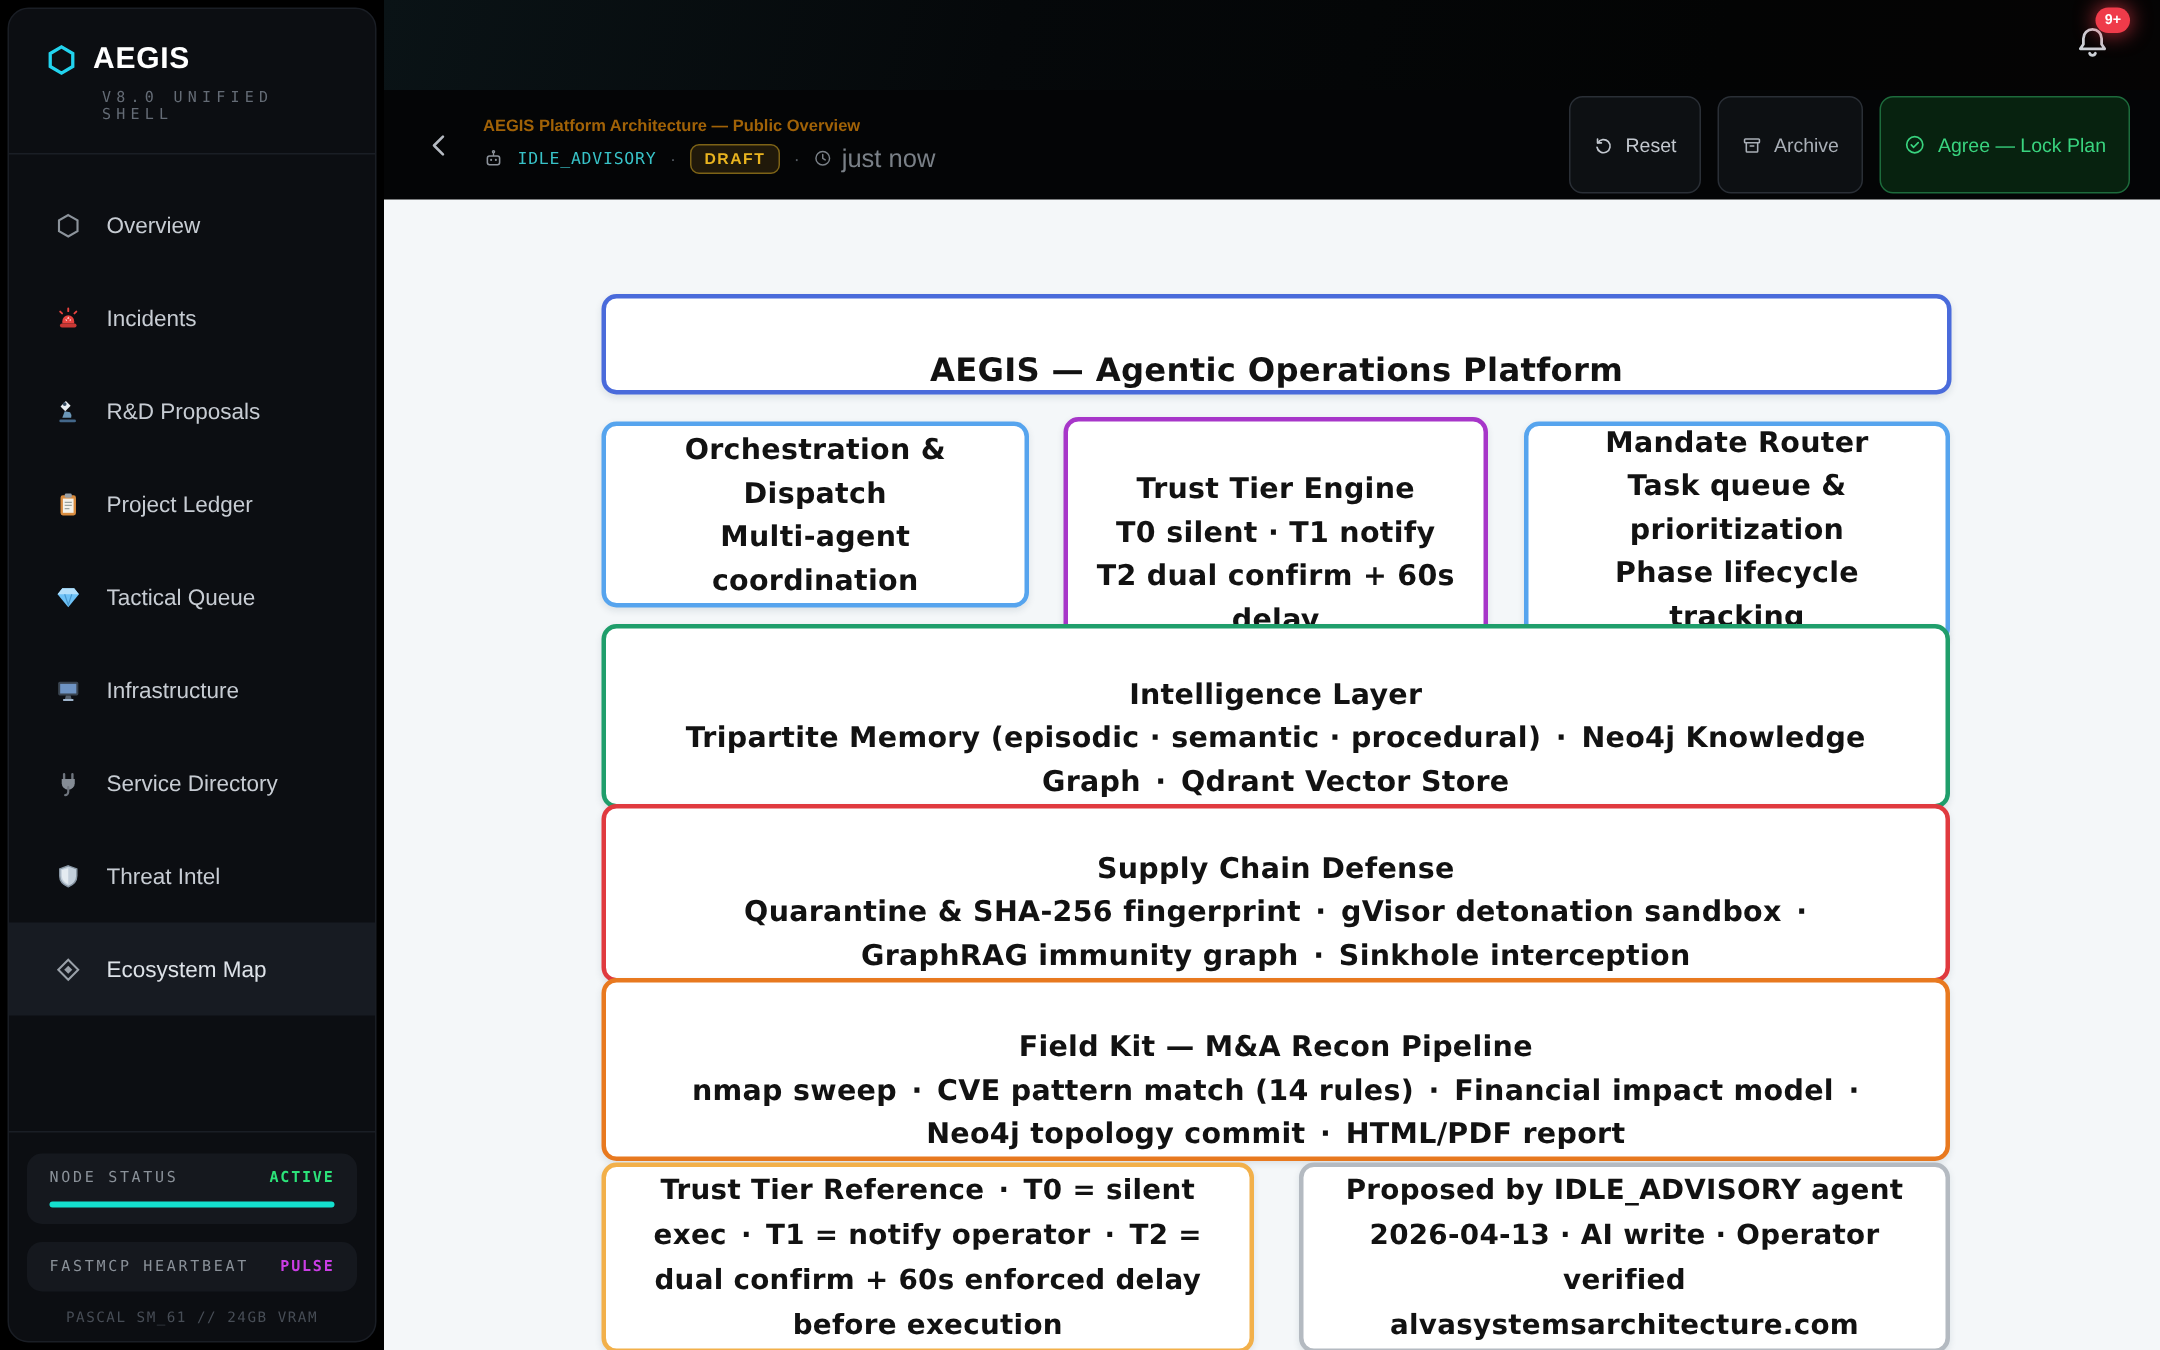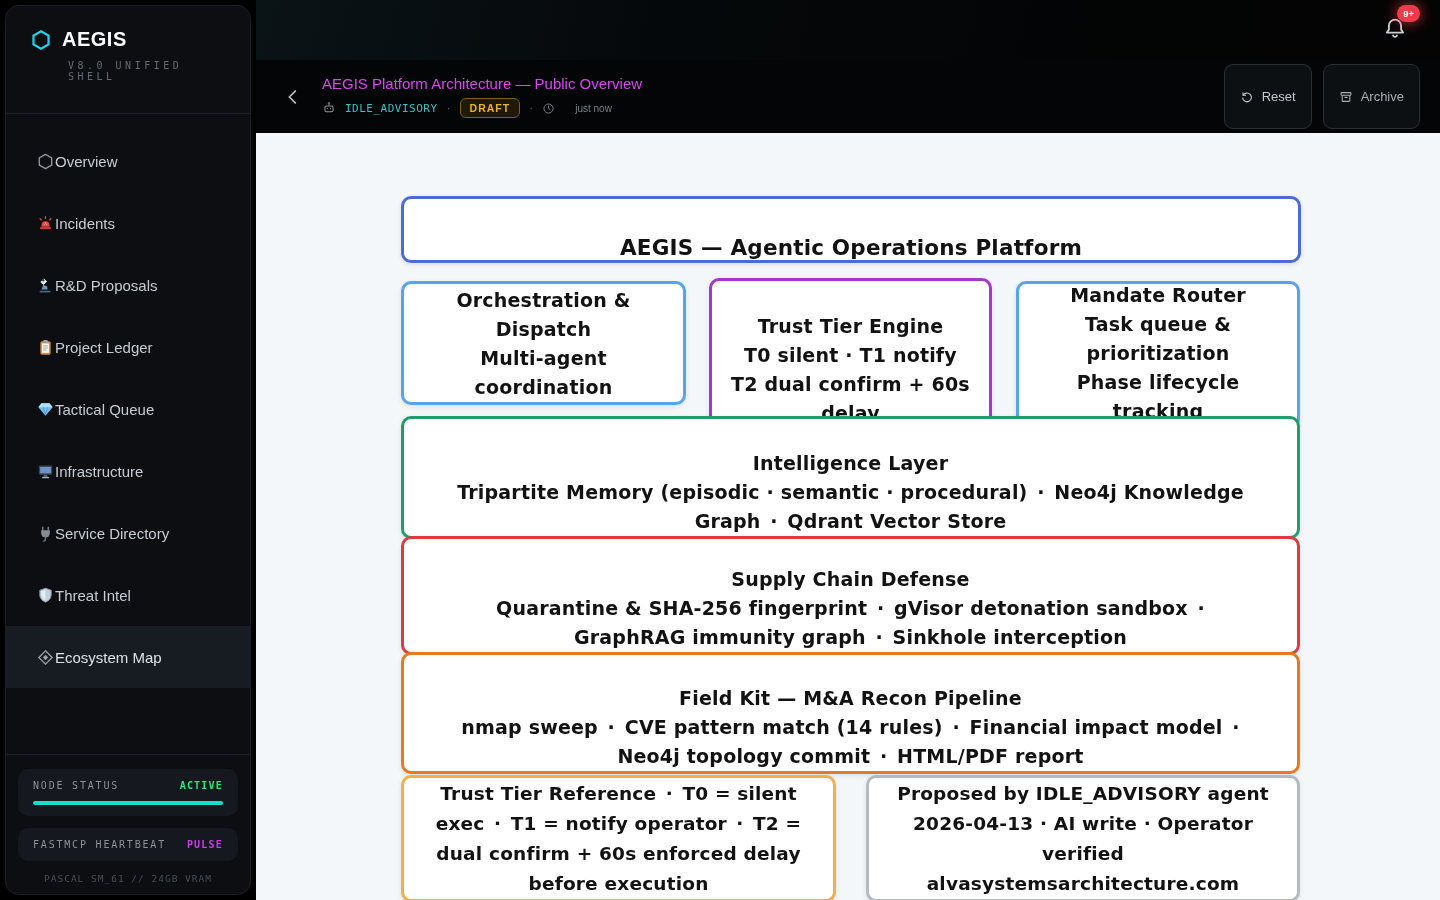--- a/index.html
+++ b/index.html
@@ -2,26 +2,26 @@
 <html><head>
 <meta charset="utf-8">
 <style>
   html,body{margin:0;padding:0;width:1440px;height:900px;background:#000;overflow:hidden;
     font-family:"Liberation Sans","DejaVu Sans",sans-serif;-webkit-font-smoothing:antialiased;}
   .mono{font-family:"DejaVu Sans Mono",monospace;}
   
   .sidebar-wrap{position:absolute;left:0;top:0;width:256px;height:900px;background:#000;}
   .sidebar{position:absolute;left:5px;top:5px;right:5px;bottom:5px;background:#0c0e12;
     border:1px solid #1a1e25;border-radius:14px;overflow:hidden;display:flex;flex-direction:column;}
-  .logo-block{padding:22px 24px 31px 24px;border-bottom:1px solid #1a1e25;}
+  .logo-block{padding:22px 24px 20px 24px;border-bottom:1px solid #1a1e25;}
   .brand-row{display:flex;align-items:center;gap:10px;}
   .brand-text{color:#fff;font-size:20px;font-weight:800;letter-spacing:.5px;}
   .brand-sub{margin-top:9px;color:#646b75;font-size:10px;letter-spacing:3.5px;margin-left:38px;}
   .nav{padding-top:16px;flex:1;}
-  .nav-item{height:62px;display:flex;align-items:center;padding:0 30px;cursor:pointer;}
+  .nav-item{height:62px;display:flex;align-items:center;gap:16px;padding:0 30px;cursor:pointer;}
   .nav-item.active{background:#171b22;}
   .nav-item .lbl{color:#c7ccd3;font-size:15px;}
   .nav-item.active .lbl{color:#dde2e8;}
   .nav-icn{width:19px;height:19px;display:inline-flex;}
   .status-block{border-top:1px solid #1a1e25;padding:14px 12px 10px 12px;}
   .status-card{background:#15181e;border-radius:10px;padding:11px 15px;margin-bottom:12px;}
   .status-row{display:flex;justify-content:space-between;align-items:center;}
   .status-lbl{color:#8a9199;font-size:10px;letter-spacing:1.8px;}
   .status-val-active{color:#2ce47a;font-size:10px;font-weight:800;letter-spacing:1.2px;}
   .status-val-pulse{color:#cb3de5;font-size:10px;font-weight:800;letter-spacing:1.2px;}
@@ -32,27 +32,27 @@
     background:linear-gradient(105deg,#0a1316 0%,#05080a 35%,#030404 75%,#050404 100%);}
   .bell-wrap{position:absolute;right:28px;top:15px;width:30px;height:30px;cursor:pointer;}
   .bell-badge{position:absolute;right:-8px;top:-10px;background:#ef3b4a;color:#fff;font-size:9.5px;
     font-weight:800;border-radius:999px;padding:3px 6px;box-shadow:0 0 14px rgba(239,59,74,.85);}
   
   .header{position:absolute;left:256px;top:60px;width:1184px;height:73px;background:#040506;
     display:flex;align-items:center;padding:0 20px;box-sizing:border-box;gap:10px;}
   .back-btn{width:34px;height:34px;display:flex;align-items:center;justify-content:center;
     border-radius:8px;cursor:pointer;flex:0 0 auto;}
   .title-block{display:flex;flex-direction:column;gap:6px;margin-left:2px;}
-  .doc-title{color:#d946ef;font-size:15px;font-weight:400;}
+  .doc-title{color:#a16207;font-size:11px;font-weight:700;}
   .meta-row{display:flex;align-items:center;gap:9px;}
   .agent-name{color:#38c2c7;font-size:11px;letter-spacing:.5px;}
   .meta-dot{color:#565c63;font-size:12px;}
   .draft-badge{color:#e9b41f;border:1.5px solid #7d6316;background:#20190a;font-size:10.5px;
     font-weight:800;letter-spacing:1px;padding:3px 9px;border-radius:6px;}
-  .time-chip{display:flex;align-items:center;gap:20px;color:#7a8087;font-size:10px;}
+  .time-chip{display:flex;align-items:center;gap:6px;color:#7a8087;font-size:17px;}
   .hdr-actions{margin-left:auto;display:flex;gap:11px;}
   .btn{display:flex;align-items:center;gap:8px;padding:24px 15px;border-radius:9px;background:#0d1013;
     border:1px solid #2a2f36;color:#c3c8cf;font-size:13px;cursor:pointer;white-space:nowrap;text-align:center;}
   .btn.archive{color:#a9afb7;}
   .btn.agree{background:#07220f;border:1px solid #1d6b3c;color:#39d47f;}
   
   .canvas{position:absolute;left:256px;top:133px;width:1184px;height:767px;background:#f4f7f9;overflow:hidden;}
   .dbox{position:absolute;background:#ffffff;border:3.5px solid #888;border-radius:10px;
     box-shadow:0 2px 5px rgba(20,45,70,.10);display:flex;align-items:flex-end;justify-content:center;
     overflow:hidden;cursor:pointer;}
@@ -249,20 +249,27 @@
       <span>Reset</span>
     </div>
     <div class="btn archive">
       <svg width="14" height="14" viewBox="0 0 24 24">
           <rect x="3.5" y="4.5" width="17" height="4.4" rx="1" fill="none" stroke="#a9afb7" stroke-width="1.8"></rect>
           <path d="M5.5 8.9v9.6a1 1 0 001 1h11a1 1 0 001-1V8.9" fill="none" stroke="#a9afb7" stroke-width="1.8"></path>
           <path d="M10 12.6h4" stroke="#a9afb7" stroke-width="1.8" stroke-linecap="round"></path>
         </svg>
       <span>Archive</span>
     </div>
+    <div class="btn agree">
+      <svg width="15" height="15" viewBox="0 0 24 24">
+          <circle cx="12" cy="12" r="8.6" fill="none" stroke="#39d47f" stroke-width="1.8"></circle>
+          <path d="M8.3 12.2l2.5 2.5 4.9-5" fill="none" stroke="#39d47f" stroke-width="1.8" stroke-linecap="round" stroke-linejoin="round"></path>
+        </svg>
+      <span>Agree — Lock Plan</span>
+    </div>
   </div>
 </div>
 
 <div class="canvas">
   <div class="dbox" id="box-title" style="border-color: rgb(74, 107, 219);">
     <span class="txt">AEGIS — Agentic Operations Platform</span>
   </div>
   <div class="dbox" id="box-agent" style="border-color: rgb(86, 164, 238);">
     <span class="txt">Agent Layer
 Orchestration &amp;

